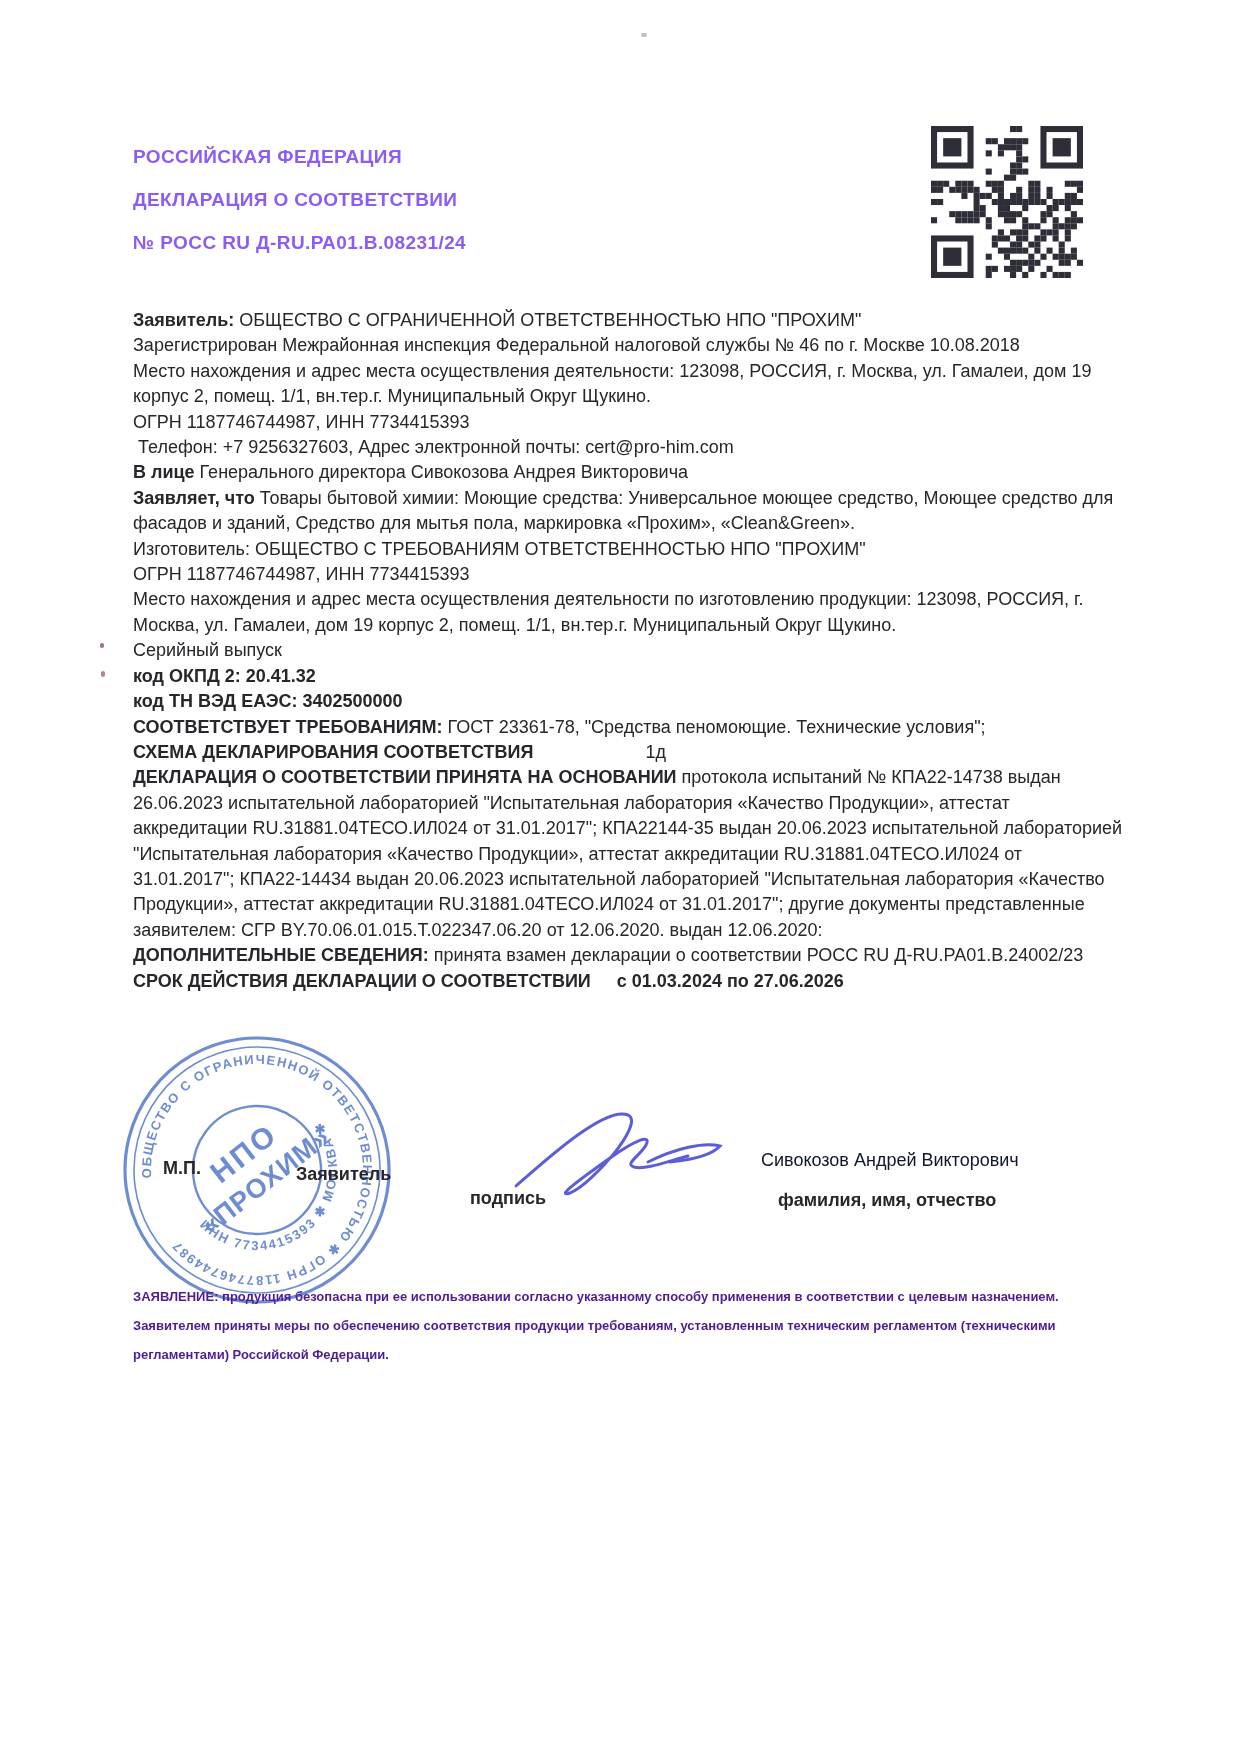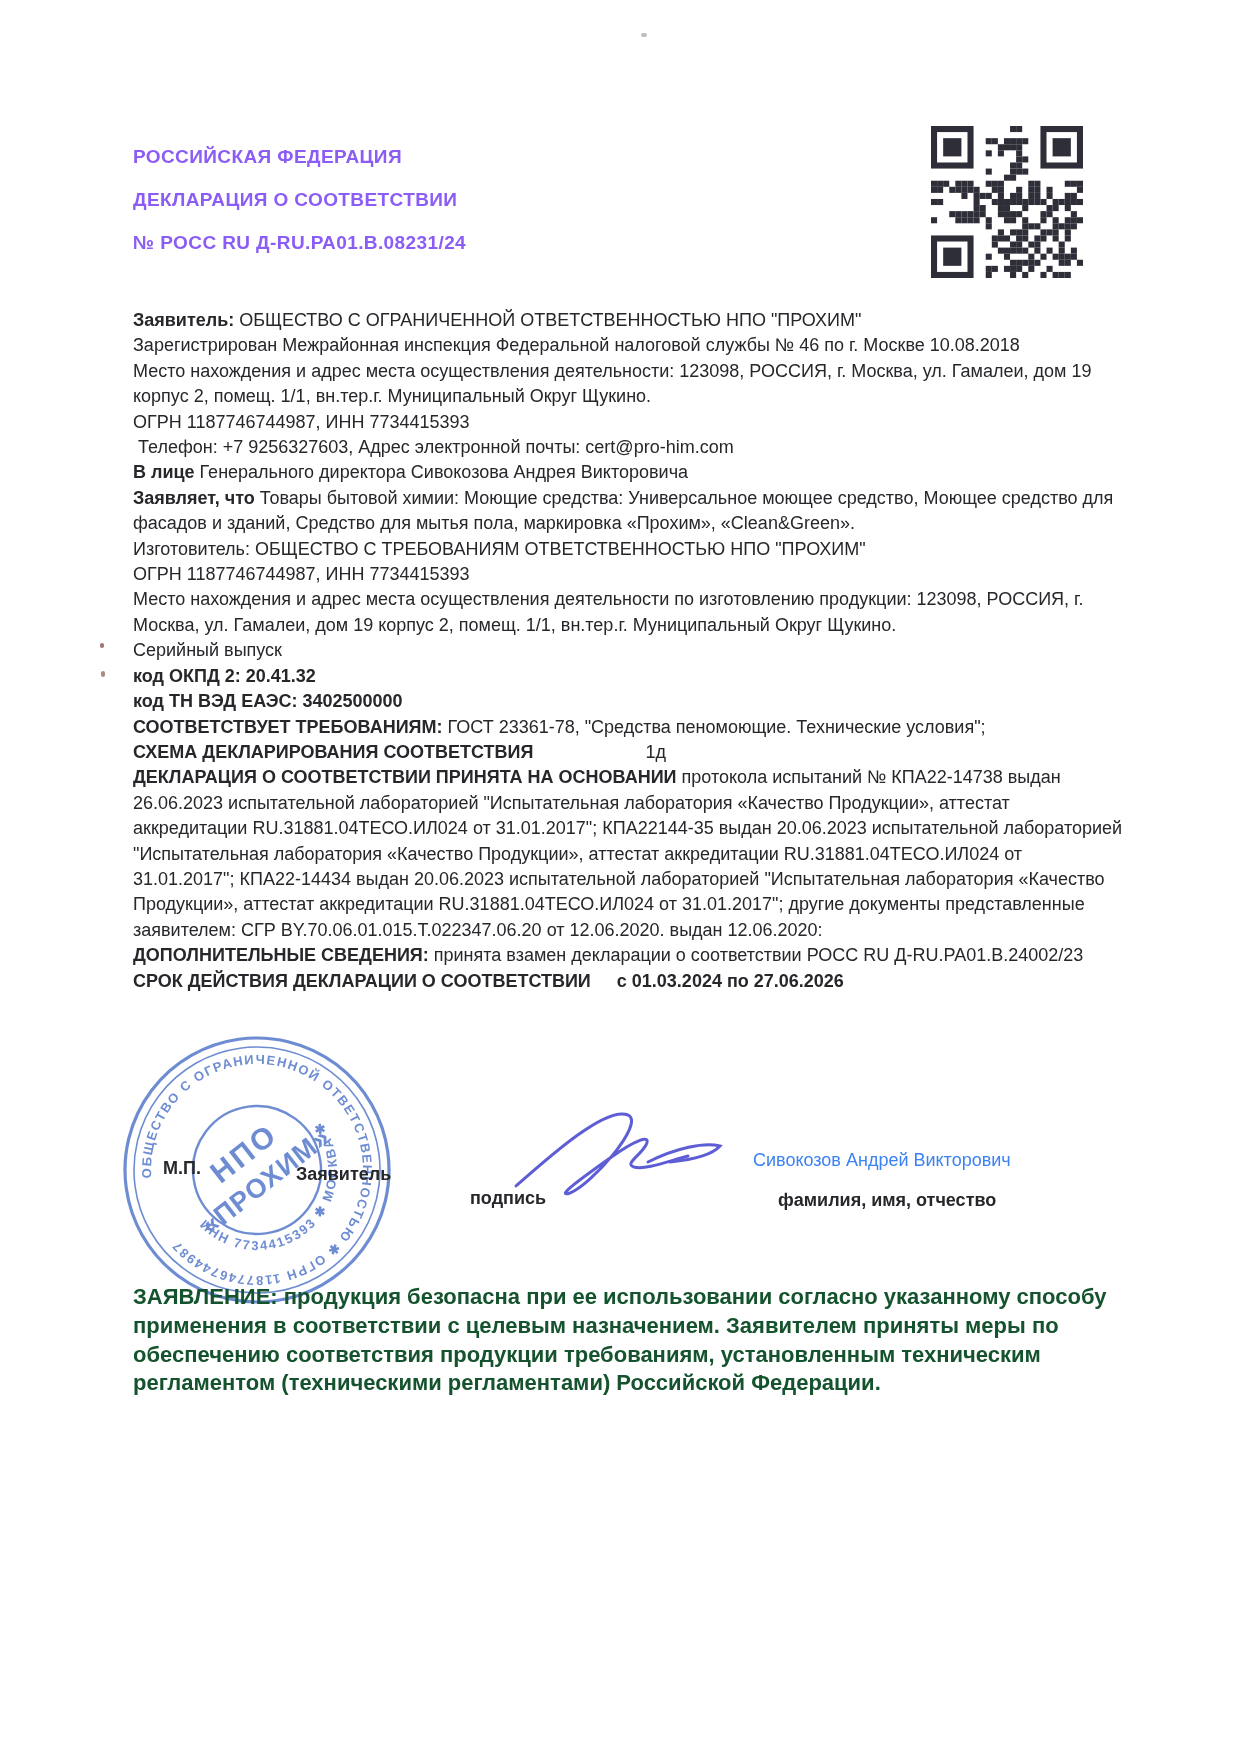--- a/index.html
+++ b/index.html
@@ -15,26 +15,26 @@
   }
   .header .hline { margin:0 0 21px 0; }
   .qr { position:absolute; left:931px; top:126px; width:152px; height:152px; }
   .body-text {
     position:absolute; left:133px; top:300px; width:992px;
     font-size:18px; line-height:25.4px; color:#26262b;margin-top:8px;
   }
   .para { margin:0; }
   .b { font-weight:bold; }
   .sig-label { position:absolute; font-size:18px; font-weight:bold; color:#26262b; z-index:3; }
-  .sig-name  { position:absolute; font-size:18px; color:#3b82f6; z-index:3; }
+  .sig-name  { position:absolute; font-size:18px; color:#0f172a; z-index:3;margin-left:8px; }
   .stamp { position:absolute; left:122px; top:1035px; width:270px; height:270px; z-index:1; }
   .autograph { position:absolute; left:498px; top:1098px; width:230px; height:100px; z-index:2; }
   .statement {
     position:absolute; left:133px; top:1283px; width:990px;
-    font-size:22px; line-height:28.8px; font-weight:600; color:#14532d; z-index:2;
+    font-size:13px; line-height:28.8px; font-weight:600; color:#4c1d95; z-index:2;
   }
   .statement .b { font-weight:700; }
   .speck { position:absolute; border-radius:2px; }
   .speck.s1 { left:641px; top:33px;  width:6px; height:4px; background:#98a29c; opacity:.65; }
   .speck.s2 { left:100px; top:643px; width:4px; height:5px; background:#7a3b33; opacity:.7; }
   .speck.s3 { left:101px; top:671px; width:4px; height:6px; background:#7a3b33; opacity:.6; }
 </style>
 </head>
 <body>
 

